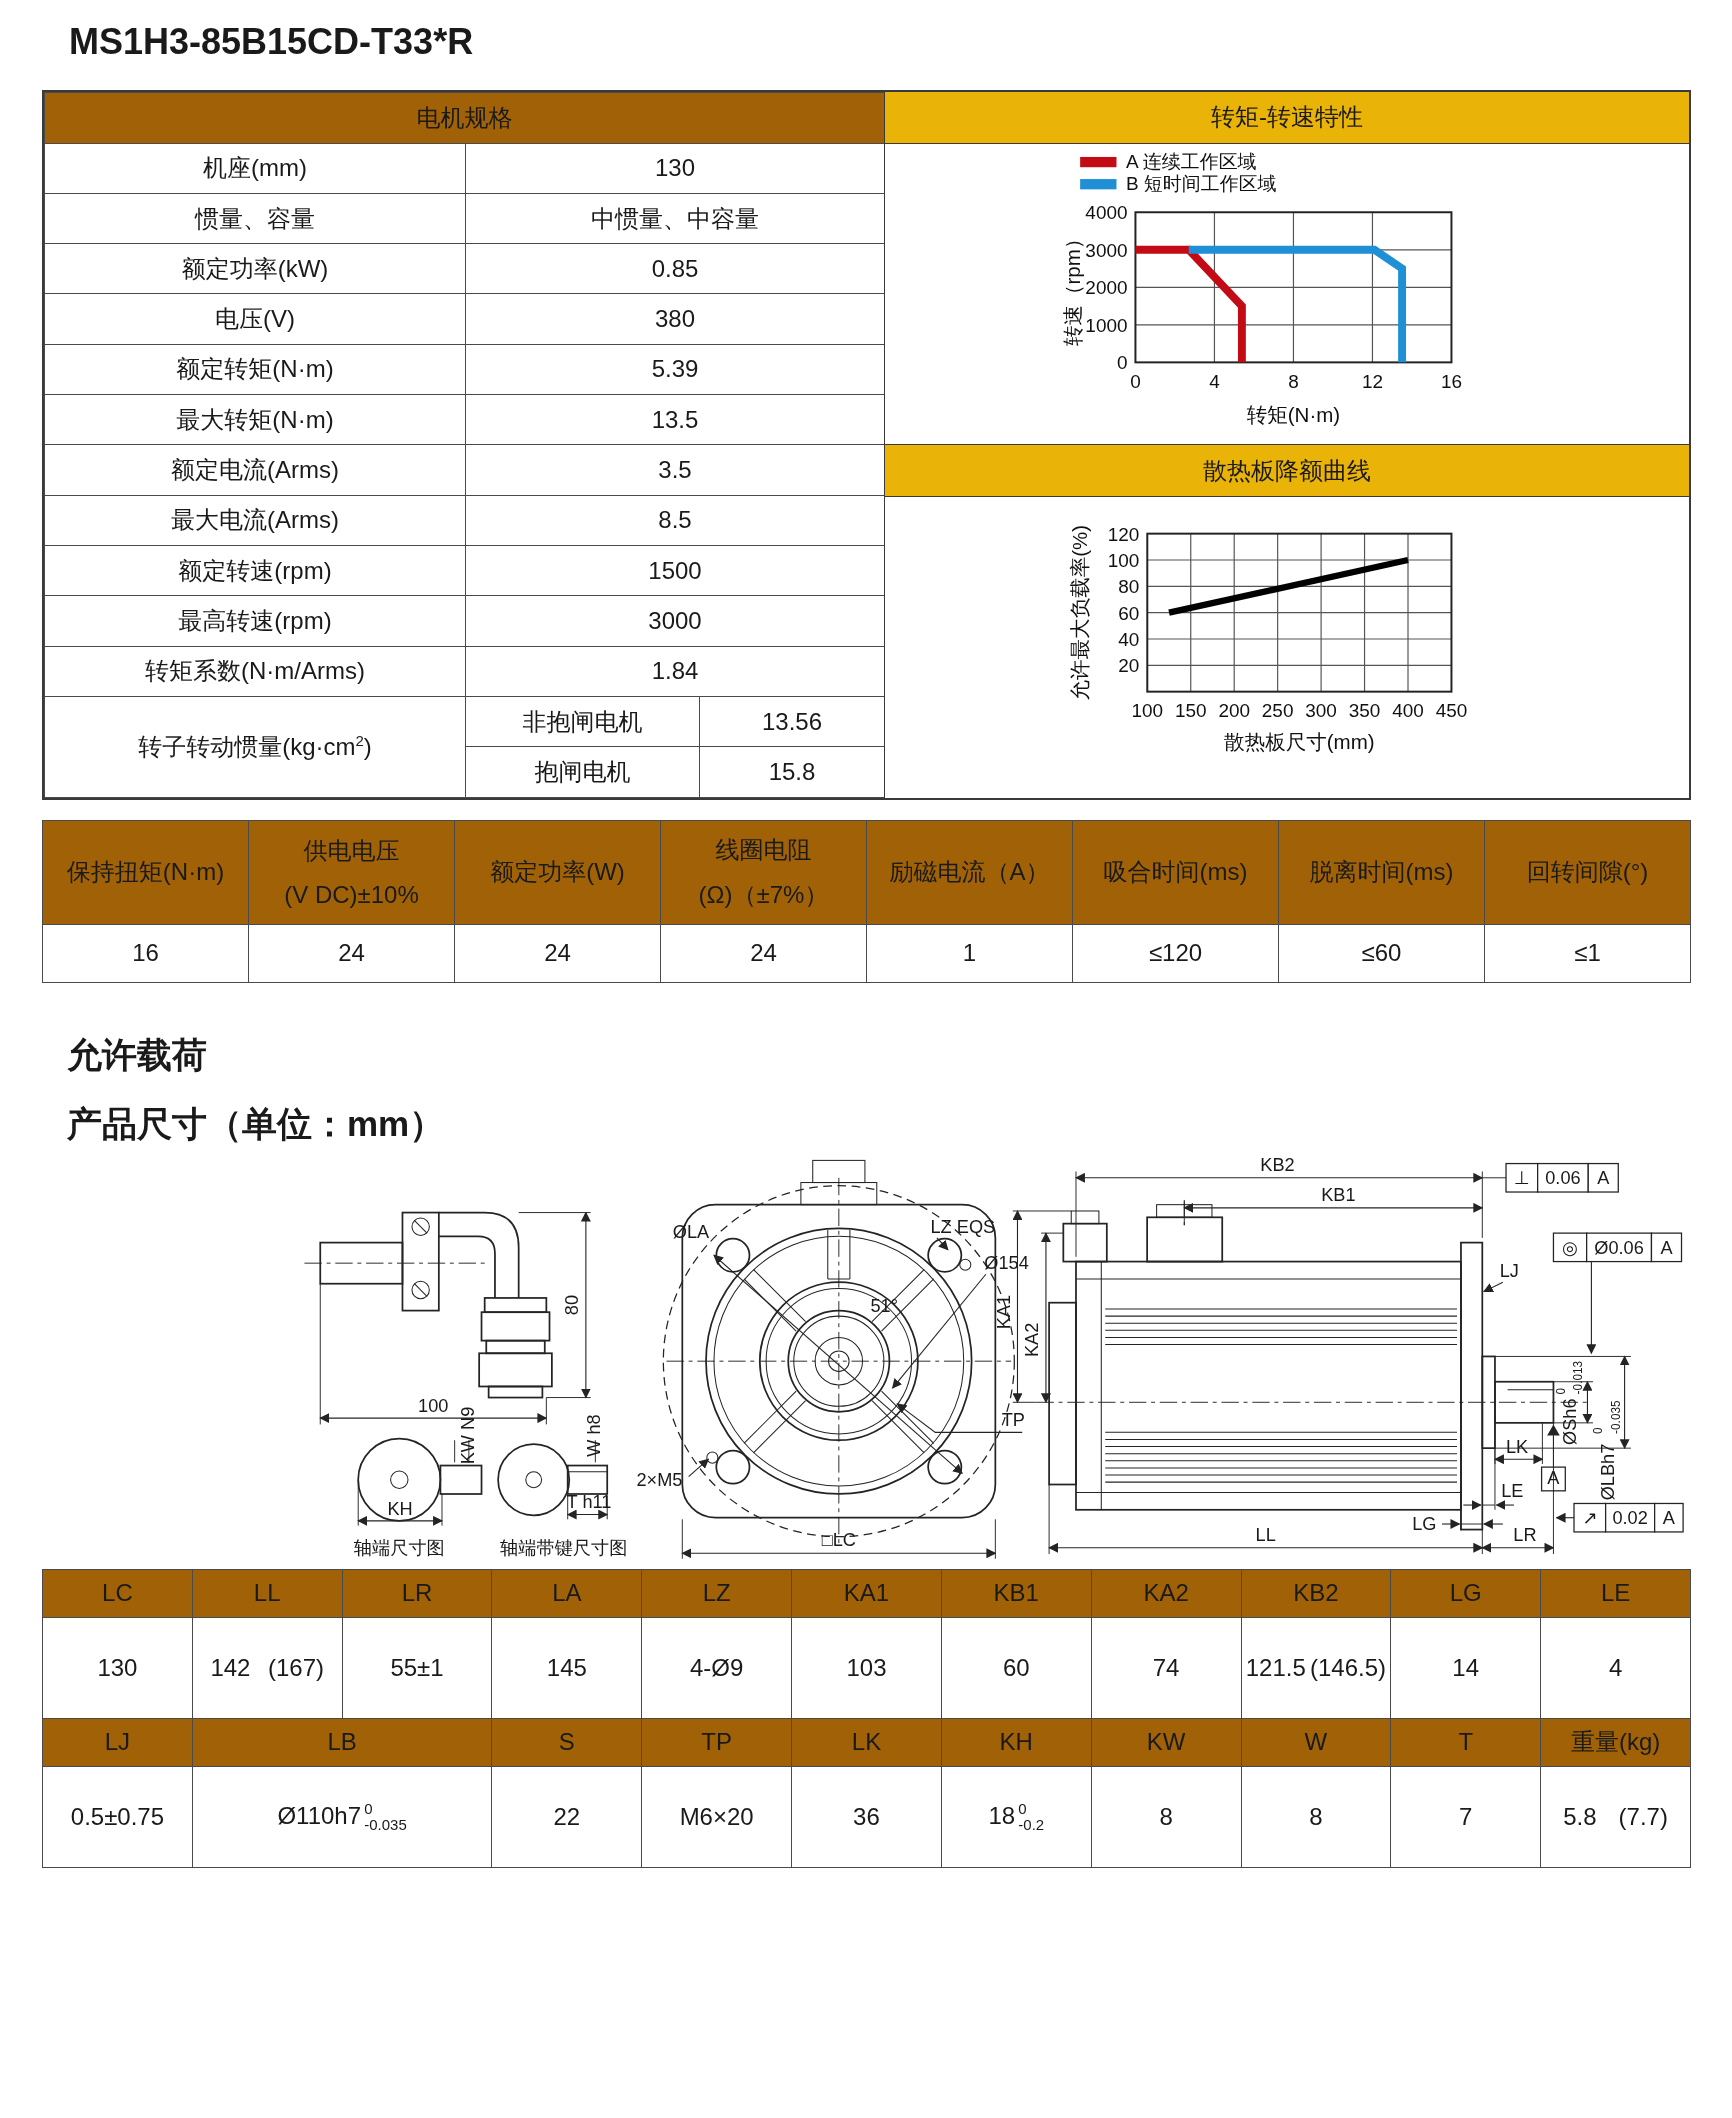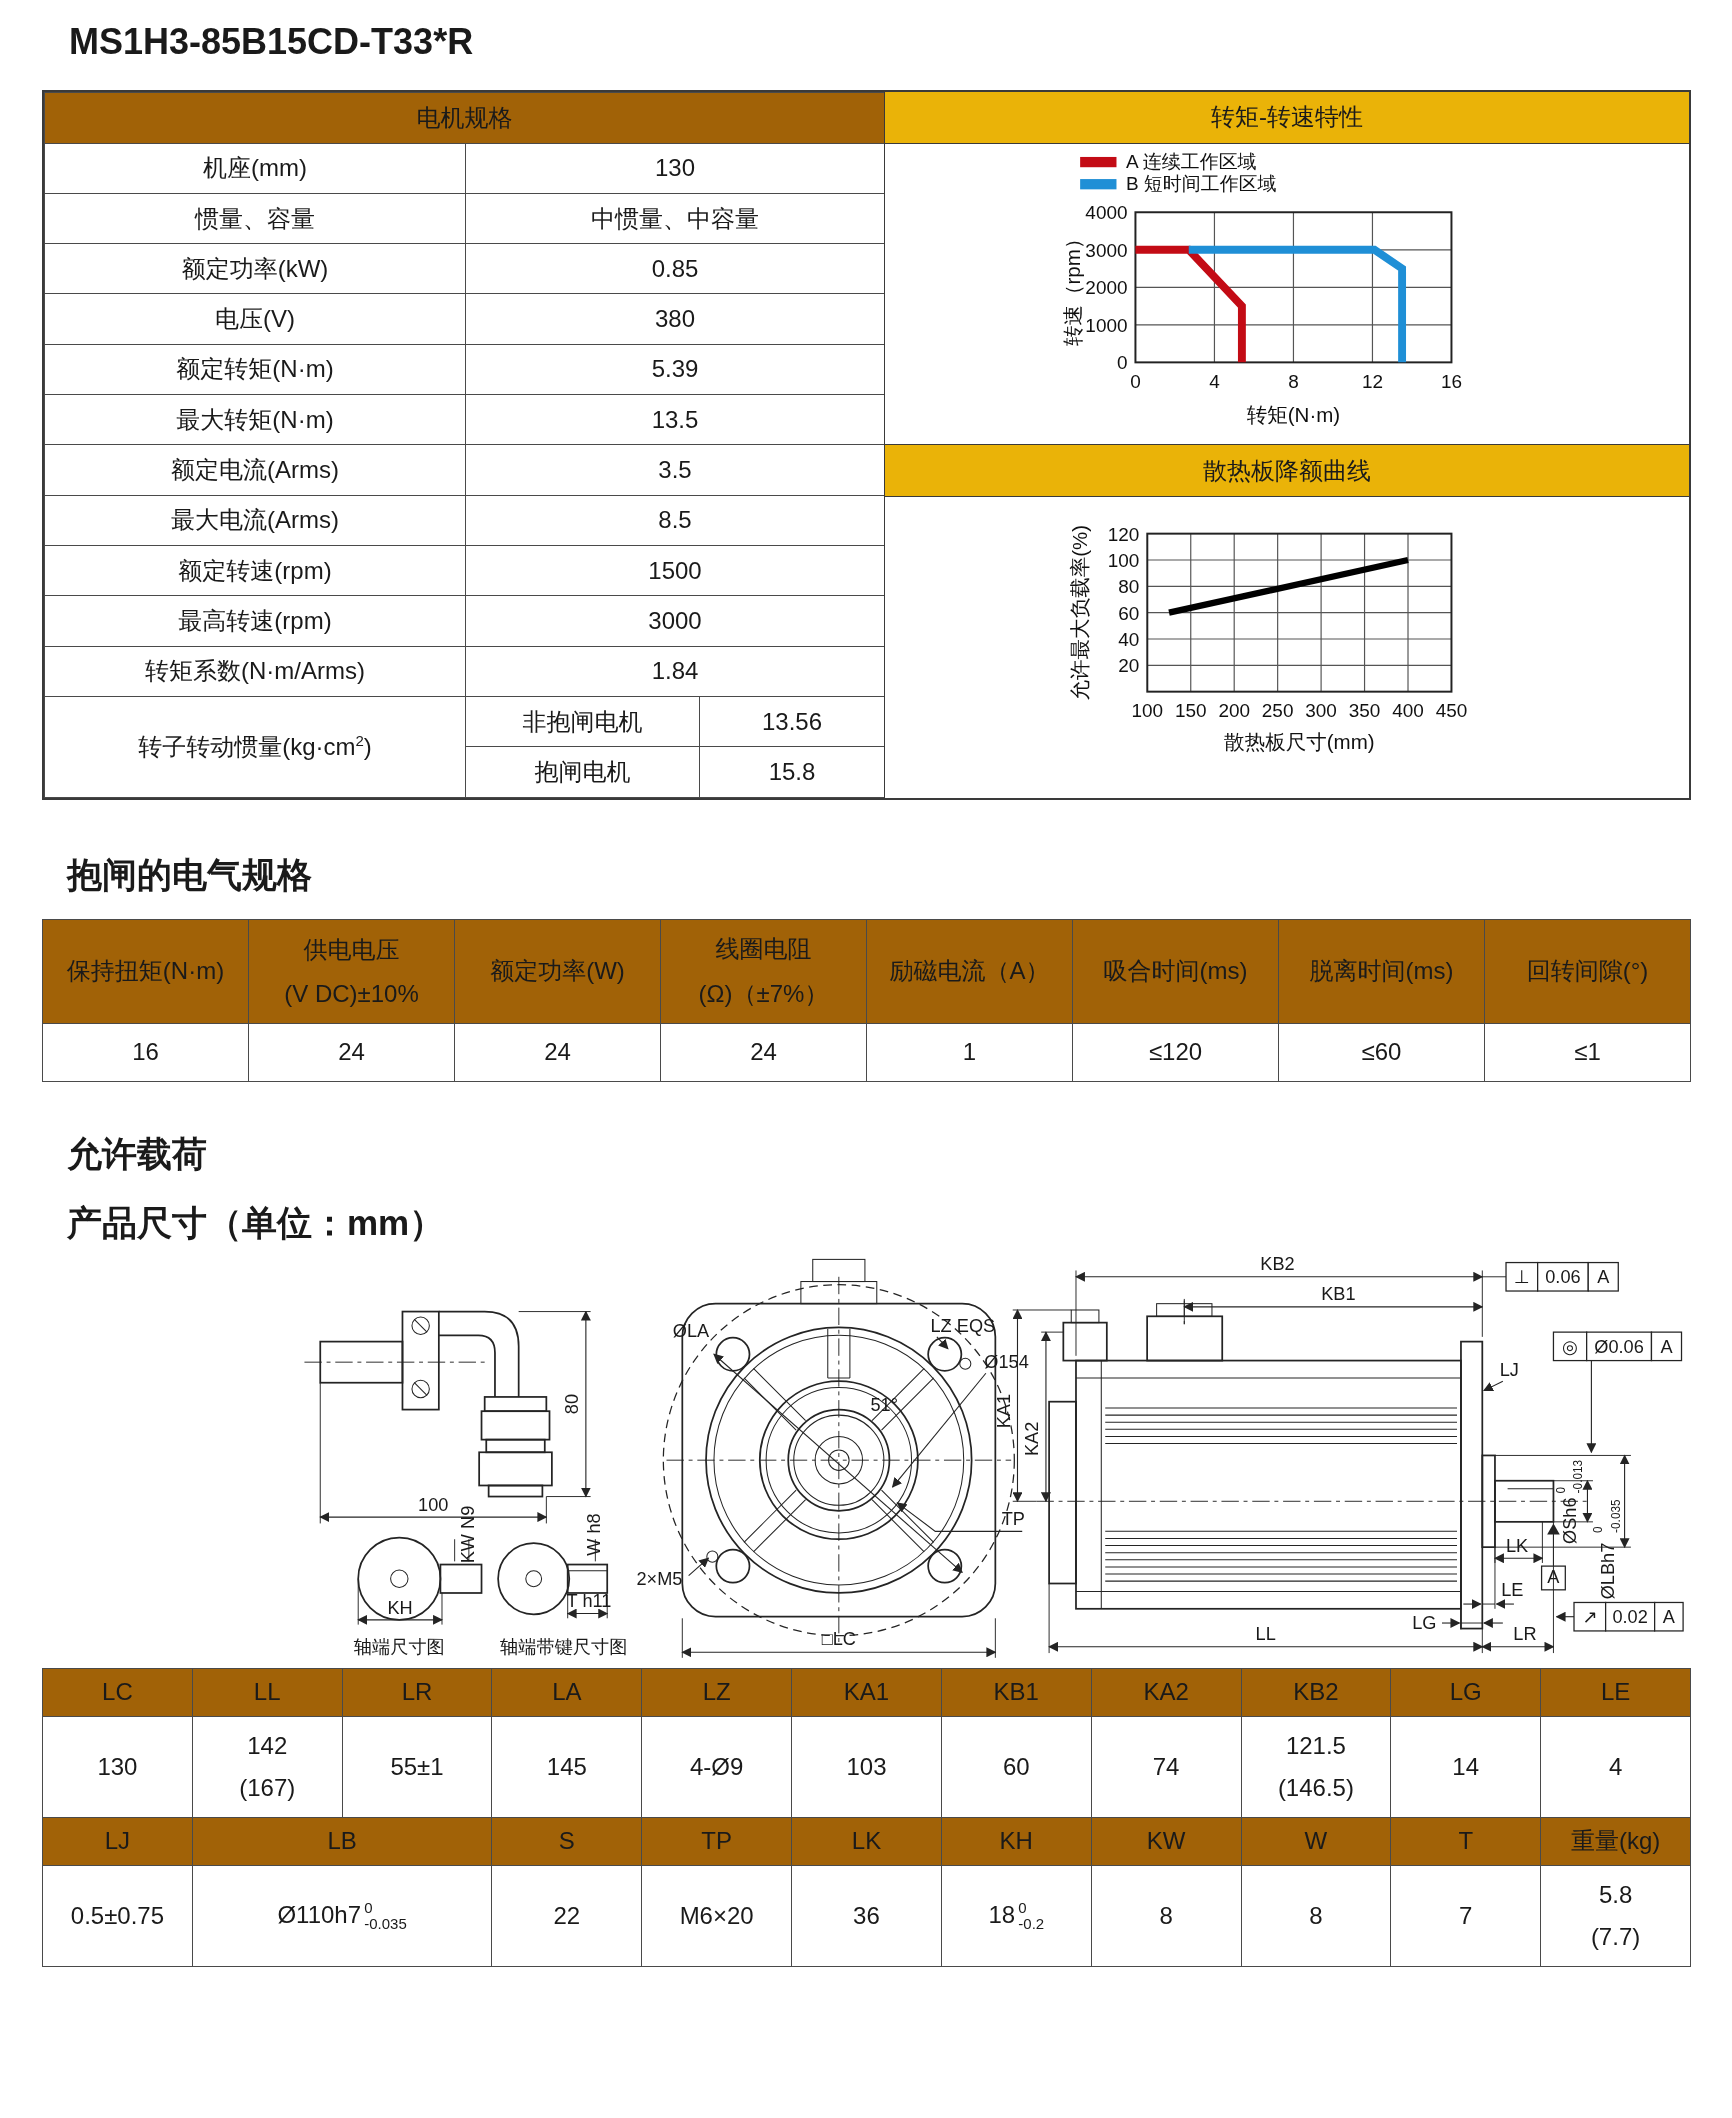--- a/index.html
+++ b/index.html
@@ -24,21 +24,21 @@
   
   .brake-table{margin-top:20px}
   .brake-table td.h{height:103px;vertical-align:middle}
   .brake-table td.h .cellcol{display:flex;flex-direction:column;justify-content:space-evenly;align-items:center;height:100%}
   .brake-table td.v{height:57px}
   .load-table{margin-top:27px}
   .load-table td.h{height:68px}
   .load-table td.v{height:52px}
   .dim-table td.h{height:47px}
   .dim-table td.v{height:100px}
-  .twoline{display:flex;flex-direction:column;justify-content:space-evenly;align-items:center;height:100%}
+  .twoline{display:flex;flex-direction:row;justify-content:space-evenly;align-items:center;height:100%}
   .tol-main{font-size:24px}
   .tolstack{display:inline-flex;flex-direction:column;align-items:flex-start;vertical-align:middle;margin-left:3.2px;line-height:1.08;font-size:15px}
   .drawings{margin-top:6.3px}
   .sp1{margin-top:52px}
   .sp2{margin-top:49px}
   .sp3{margin-top:22px}
   
   .shp{fill:none;stroke:#242424;stroke-width:2.2}
   .shpt{fill:none;stroke:#242424;stroke-width:1.3}
   .dash{fill:none;stroke:#242424;stroke-width:1.6;stroke-dasharray:11 7}
@@ -186,21 +186,20 @@
             <text x="322" y="121.66666666666669" text-anchor="end" font-size="24" fill="#111">80</text>
             <text x="322" y="88.33333333333331" text-anchor="end" font-size="24" fill="#111">100</text>
             <text x="322" y="55" text-anchor="end" font-size="24" fill="#111">120</text>
             <text x="524.5" y="318" text-anchor="middle" font-size="26" fill="#111">散热板尺寸(mm)</text>
             <text x="256" y="146" text-anchor="middle" font-size="26" fill="#111" transform="rotate(-90 256 146)">允许最大负载率(%)</text>
           </svg>
         </div>
     </div>
   </div>
 
-  <h2 class="sp1">抱闸的电气规格</h2>
   <table class="brake-table">
     <tbody>
         <tr>
       <td class="h gray">
             <div class="cellcol">
               <span>保持扭矩(N·m)</span>
             </div>
           </td>
       <td class="h gray">
             <div class="cellcol">

